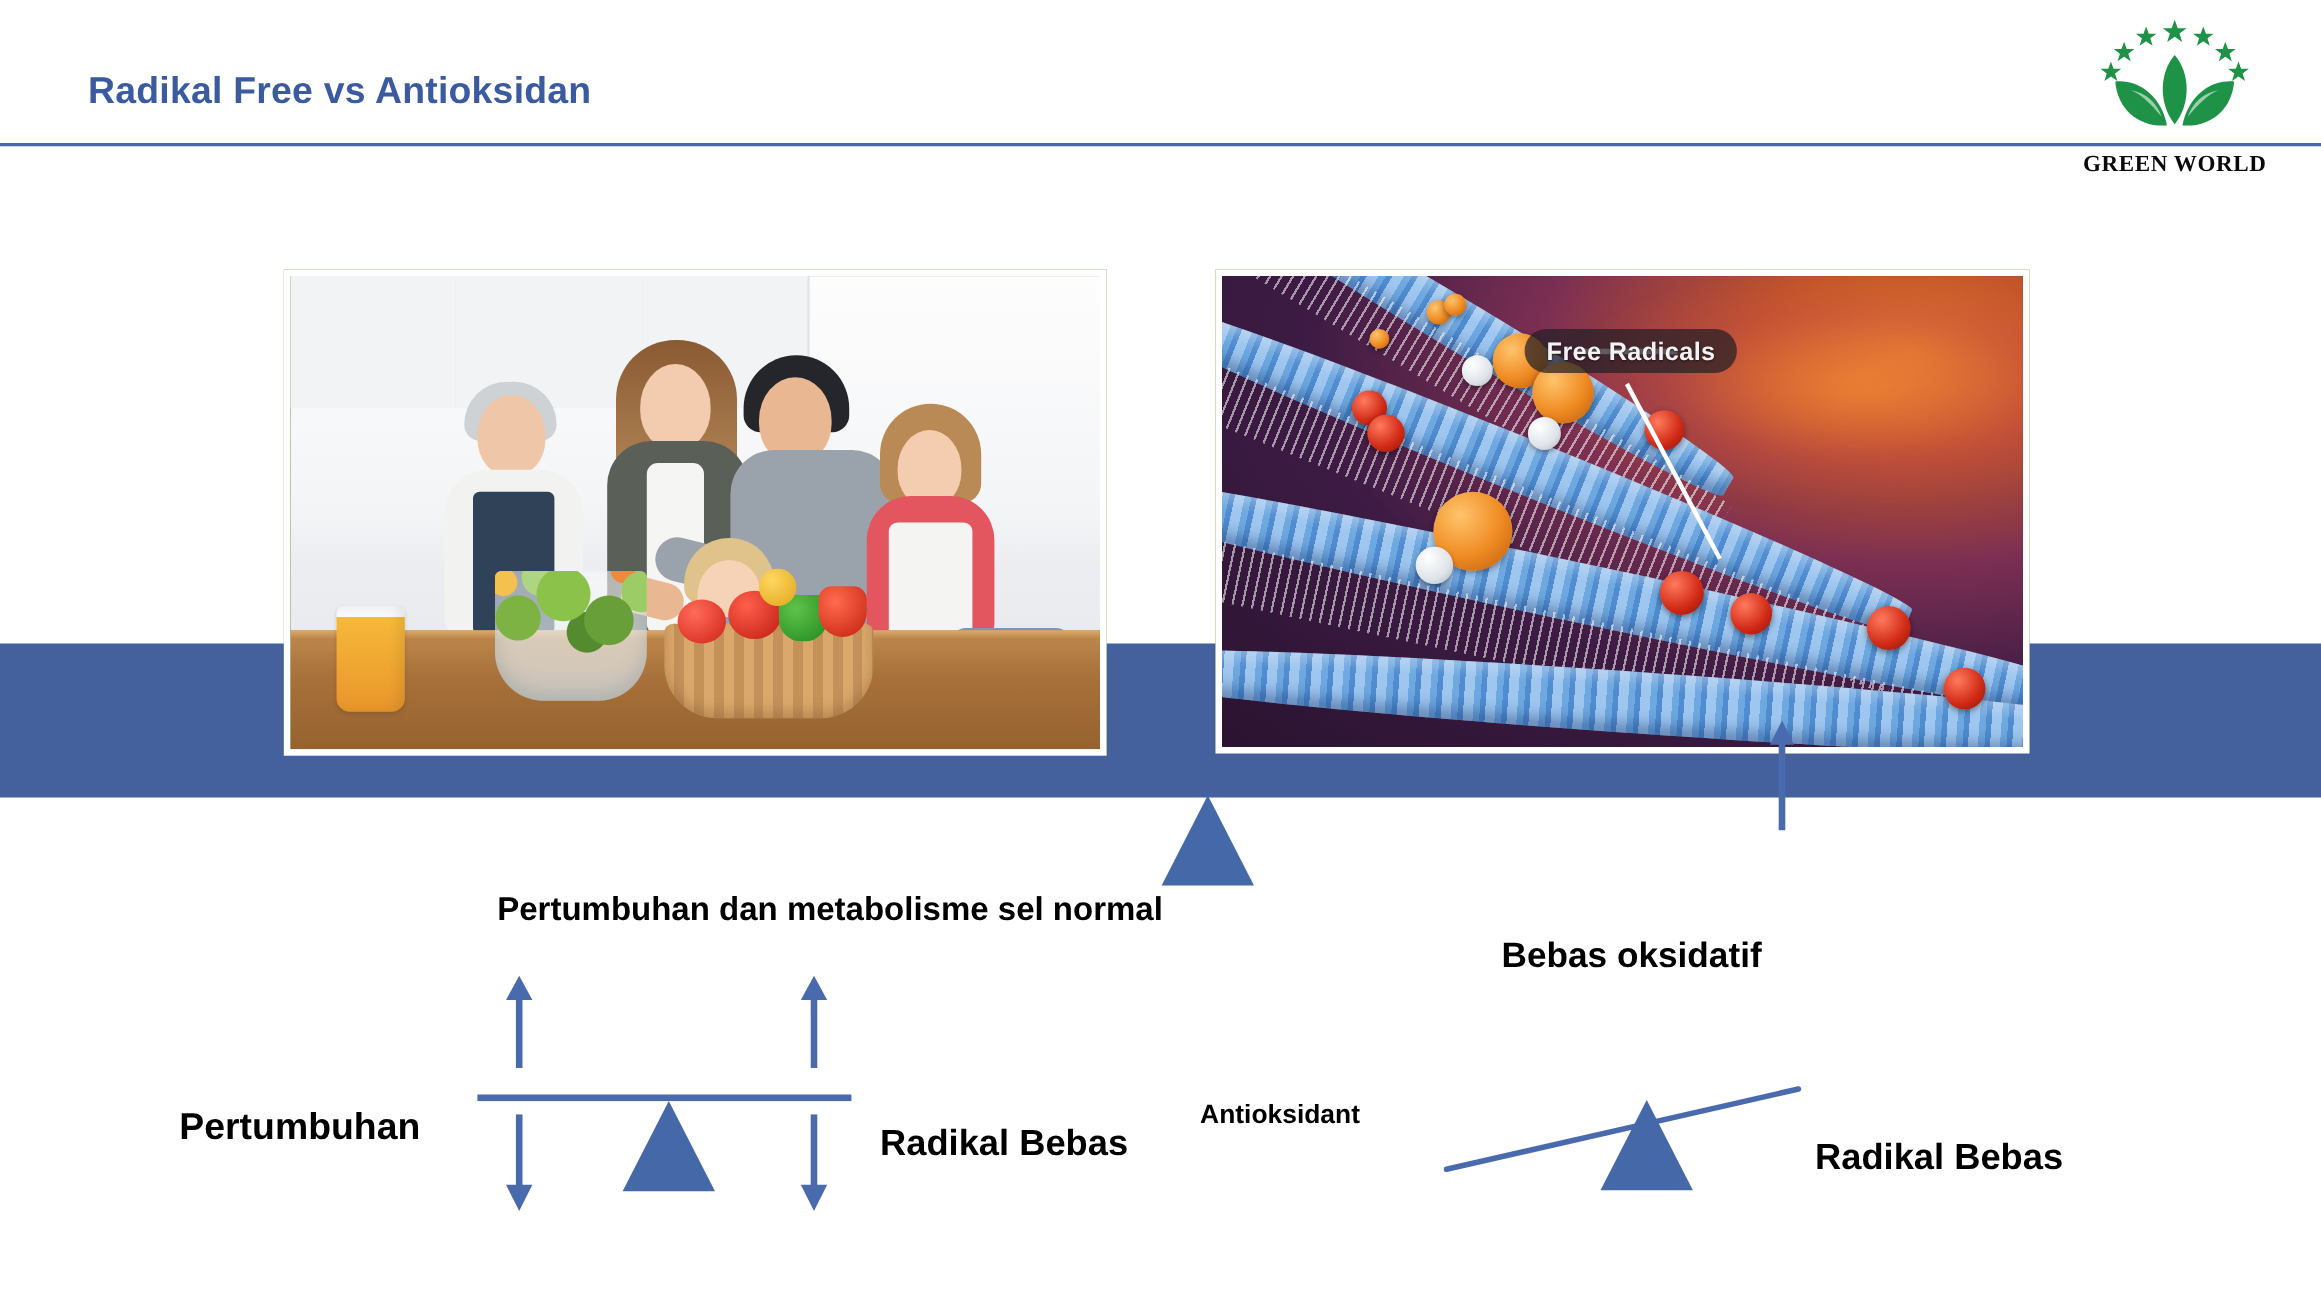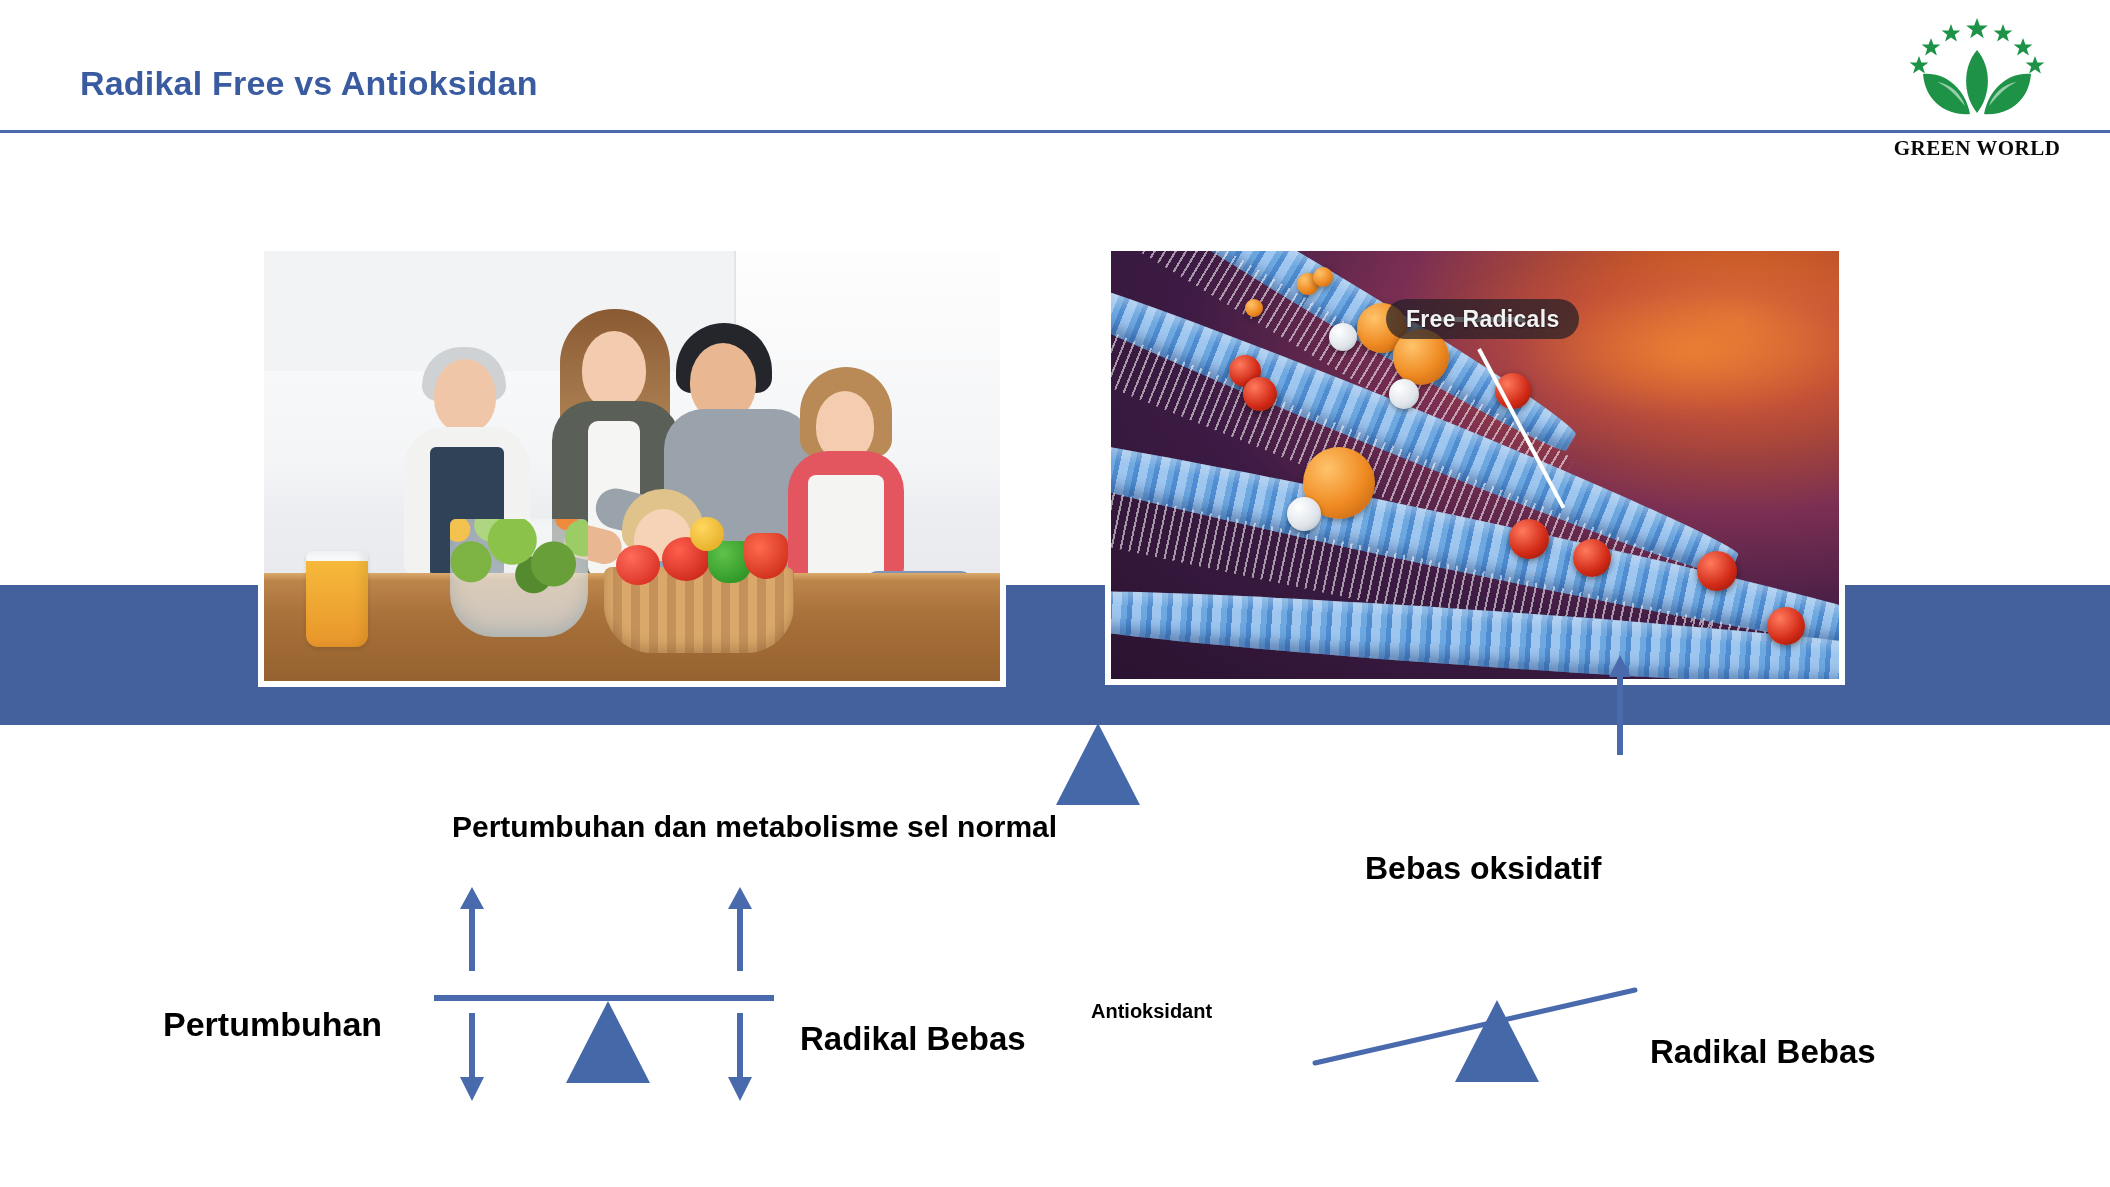--- a/index.html
+++ b/index.html
@@ -236,21 +236,21 @@
   #right-balance { left: 1055px; top: 725px; width: 1055px; height: 462px; }
 
   #lbl-growth {
     left: 452px; top: 85px; width: 360px; text-align:center;
     font-size: 30px;
   }
   #lbl-antioksidan-left { left: 163px; top: 1005px; font-size: 34px; }
   #lbl-radikal-left     { left: 800px; top: 1020px; font-size: 33px; }
 
   #lbl-stress { left: 1365px; top: 850px; font-size: 32px; }
-  #lbl-antioksidant-right { left: 1091px; top: 1000px; font-size: 20px; }
+  #lbl-antioksidant-right { left: 1091px; top: 1000px; font-size: 24px; }
   #lbl-radikal-right { left: 1650px; top: 1033px; font-size: 33px; }
 </style>
 </head>
 <body>
 
 <div id="slide-title">Radikal Free vs Antioksidan</div>
 <div id="header-rule"></div>
 
 <div id="logo">
   <svg id="logo-mark" viewBox="0 0 160 108" xmlns="http://www.w3.org/2000/svg">

